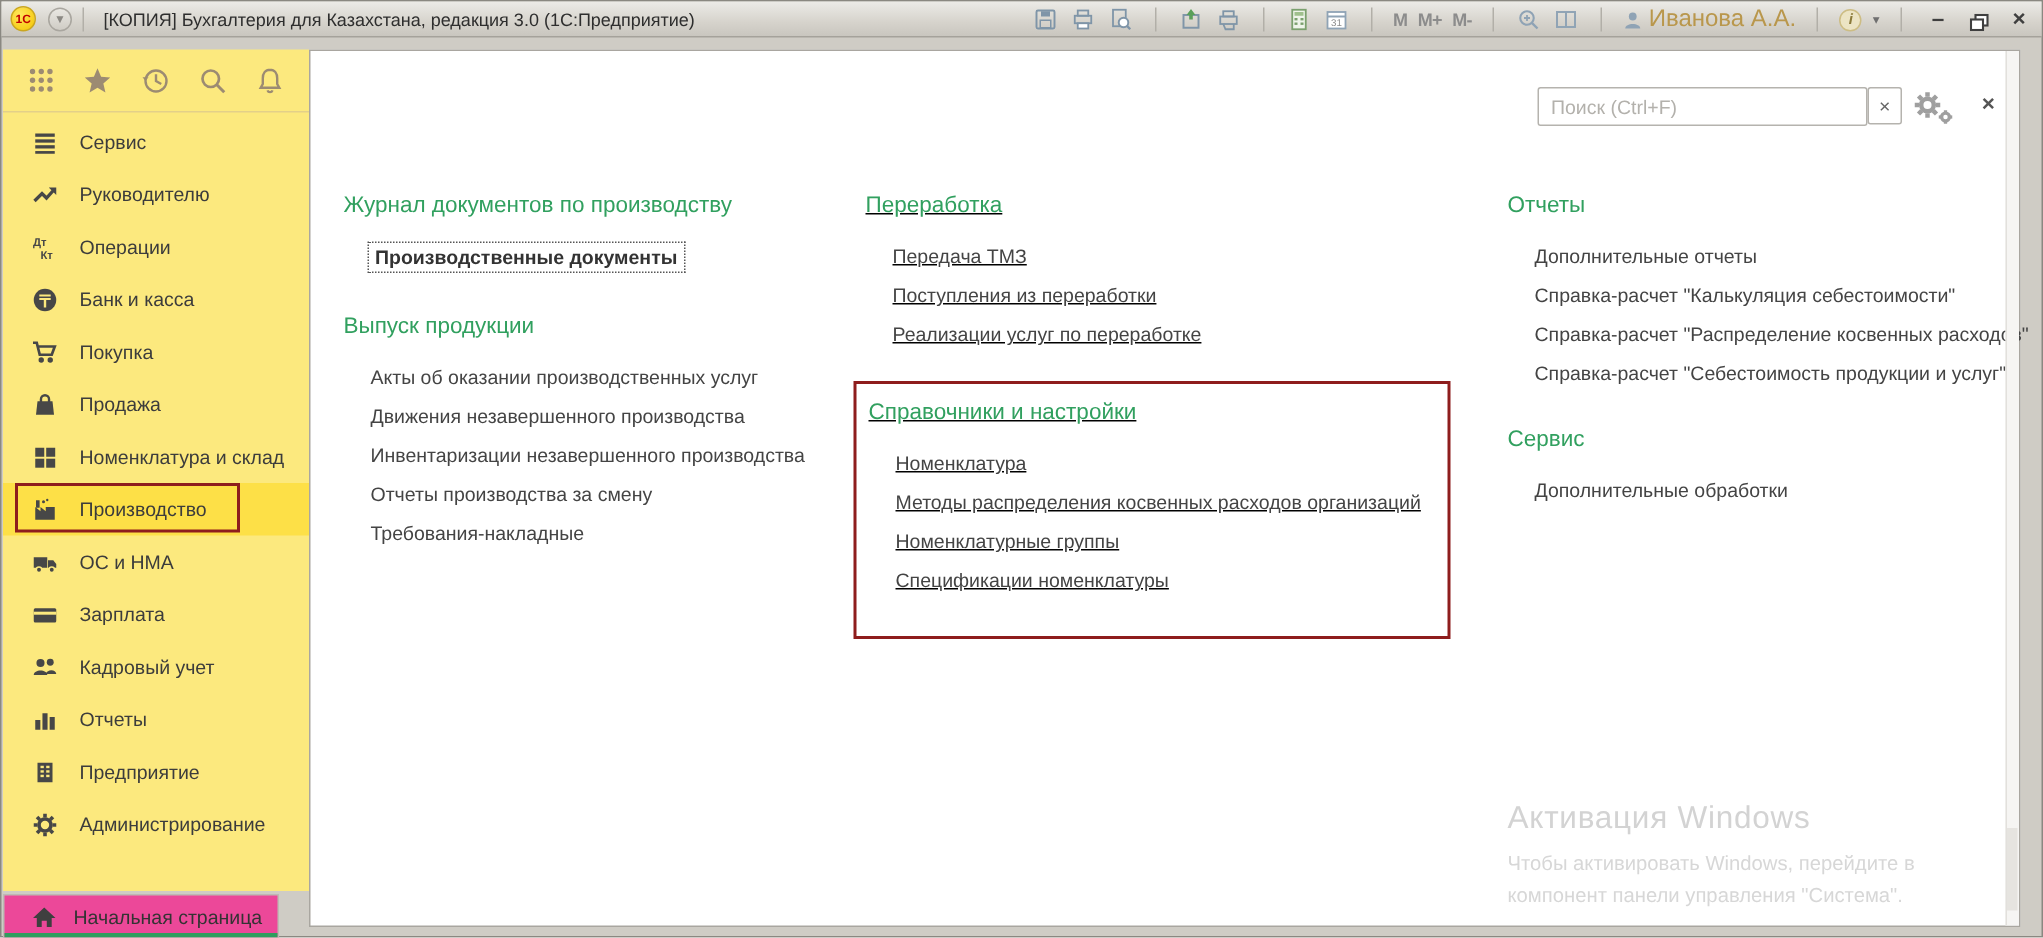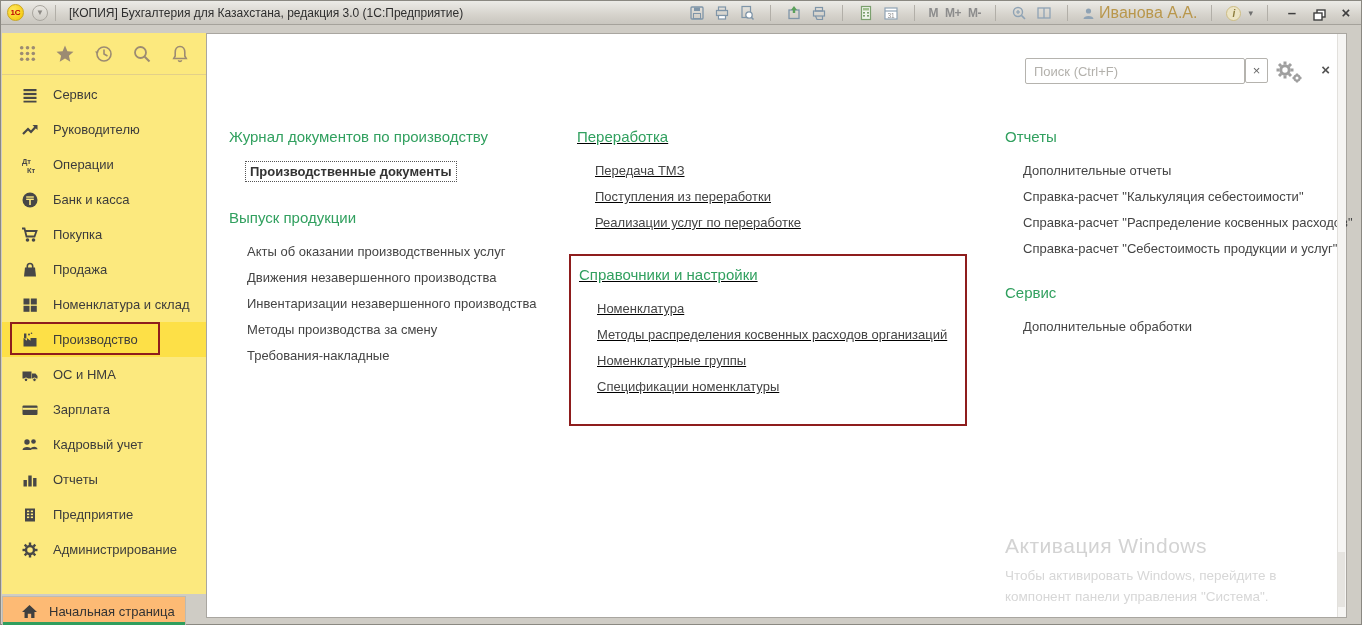--- a/index.html
+++ b/index.html
@@ -36,21 +36,21 @@
   .sb-top .tico { cursor:pointer; }
   .sb-nav { position:absolute; top:44px; left:0; right:0; }
   .sb-item { height:35px; display:flex; align-items:center; padding-left:18px; cursor:pointer; position:relative; }
   .sb-ico { width:20px; height:18px; display:flex; align-items:center; justify-content:center; margin-right:13px; flex:none; }
   .sb-label { font-size:13px; color:#3c3c3c; white-space:nowrap; }
   .sb-item.active { background:#fde047; }
   .active-frame { position:absolute; left:8px; top:0px; width:150px; height:33px;
     border:2px solid #8e1d1d; pointer-events:none; }
 
   
-  .home-tab { position:absolute; left:1px; top:595px; width:184px; height:29px; background:#fdba74;
+  .home-tab { position:absolute; left:1px; top:595px; width:184px; height:29px; background:#ec4899;
     border:1px solid #bdbab3; border-bottom:none; display:flex; align-items:center; padding-left:18px; gap:11px; cursor:pointer; }
   .home-tab:after { content:""; position:absolute; left:0; right:0; bottom:0; height:3px; background:#2f9e5e; }
   .home-label { font-size:13px; color:#333; }
 
   
   .panel { position:absolute; left:205px; top:32px; width:1141px; height:585px;
     background:#ffffff; border:1px solid #a9a6a0; }
   .scroll-strip { position:absolute; top:0; right:0; width:9px; height:100%; background:#f6f5f3; border-left:1px solid #e2e0dc; }
   .scroll-thumb { position:absolute; right:1px; bottom:10px; width:7px; height:55px; background:#e6e4e0; }
 
@@ -450,21 +450,21 @@
 
     <div class="col col1">
       <h3 class="sec">Журнал документов по производству</h3>
       <span class="focus-link">Производственные документы</span>
 
       <h3 class="sec gap-top">Выпуск продукции</h3>
       <ul class="links">
         <li>Акты об оказании производственных услуг</li>
         <li>Движения незавершенного производства</li>
         <li>Инвентаризации незавершенного производства</li>
-        <li>Методы производства за смену</li>
+        <li>Отчеты производства за смену</li>
         <li>Требования-накладные</li>
       </ul>
     </div>
 
     <div class="col col2">
       <h3 class="sec">Переработка</h3>
       <ul class="links">
         <li>Передача ТМЗ</li>
         <li>Поступления из переработки</li>
         <li>Реализации услуг по переработке</li>

